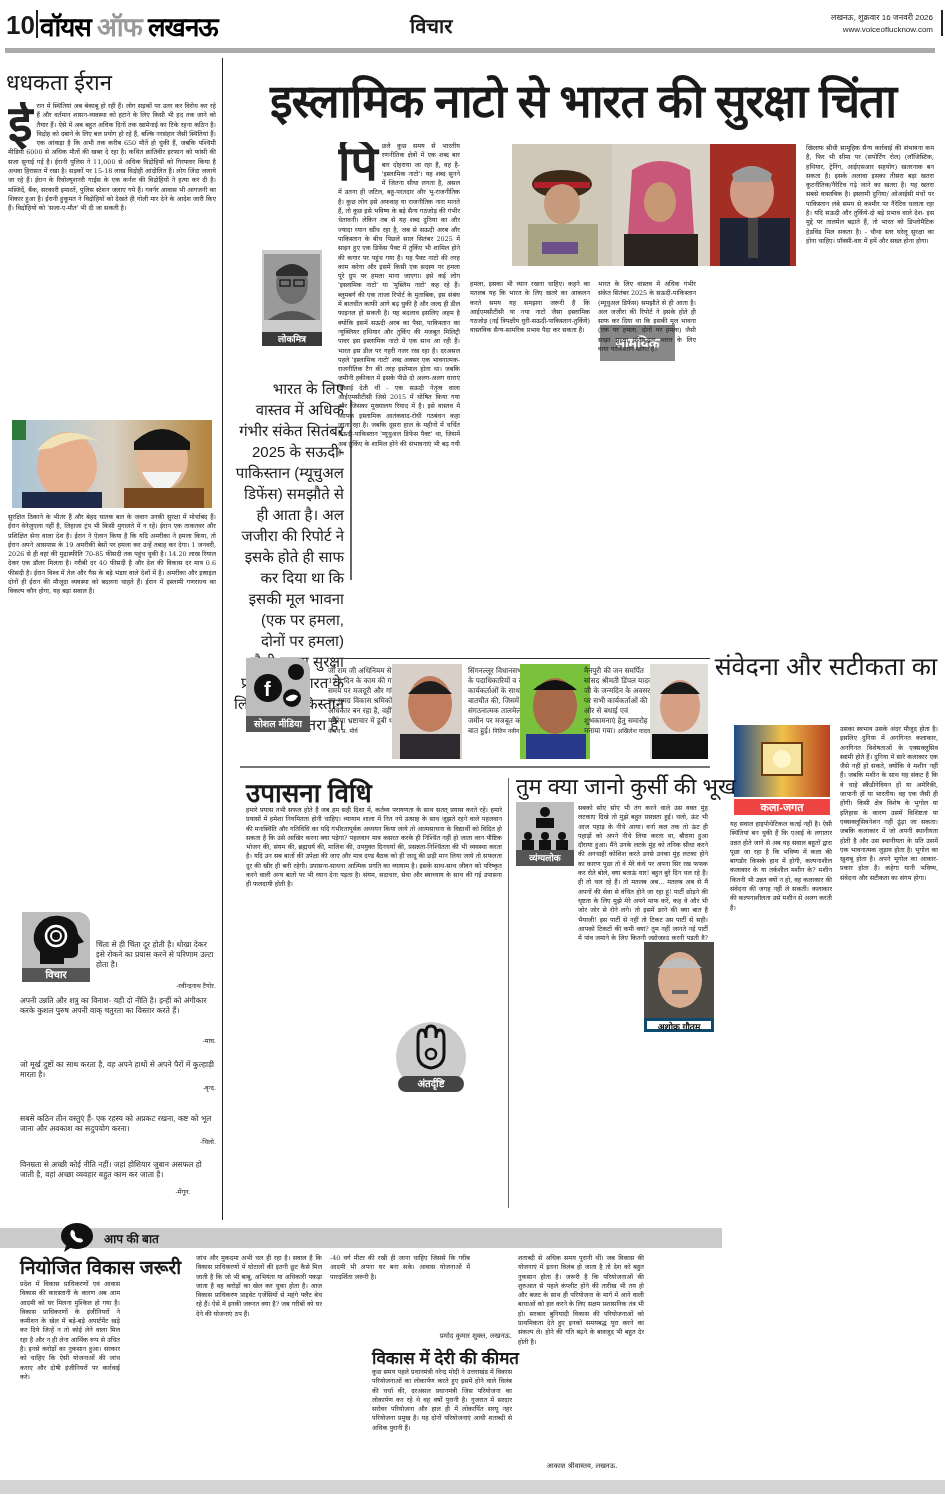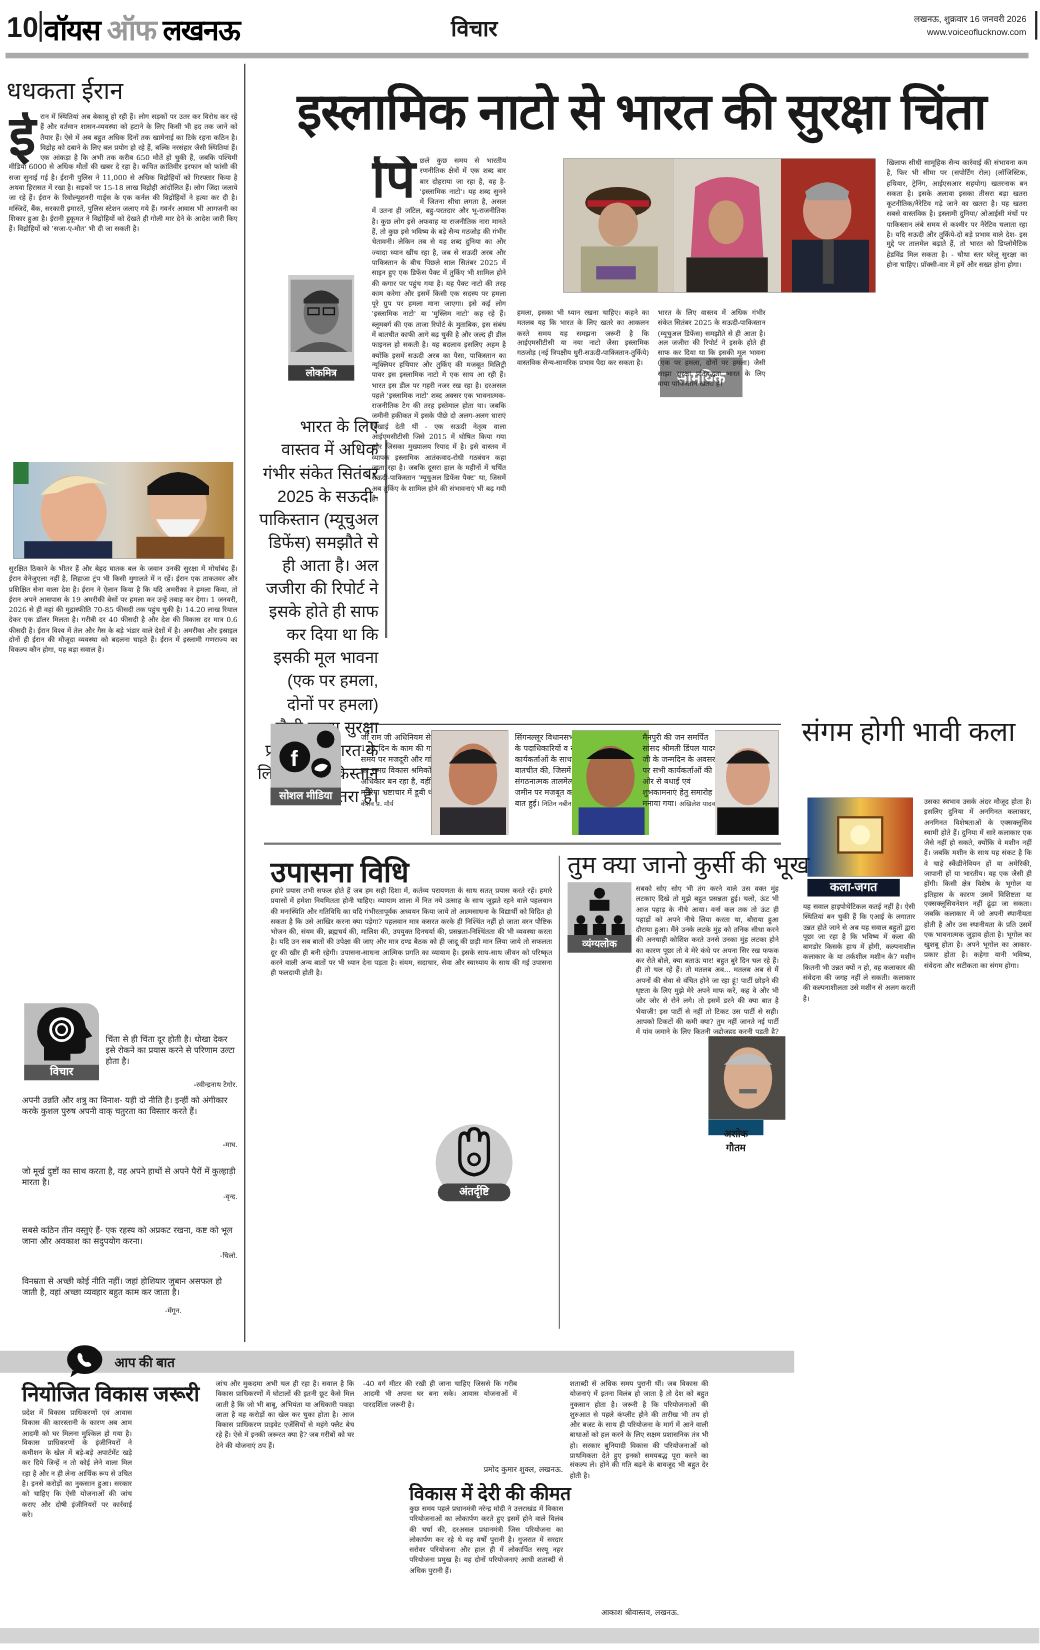--- a/index.html
+++ b/index.html
@@ -85,21 +85,21 @@
 </div>
 <div class="abs txt" style="left:96px;top:940px;width:120px;height:38px;font-size:7.6px;line-height:10px;text-align:left">चिंता से ही चिंता दूर होती है। धोखा देकर इसे रोकने का प्रयास करने से परिणाम उल्टा होता है।</div>
 <div class="abs txt" style="left:150px;top:982px;width:66px;text-align:right">-रवीन्द्रनाथ टैगोर.</div>
 <div class="abs txt" style="left:20px;top:996px;width:196px;font-size:7.6px;line-height:10px;text-align:left">अपनी उन्नति और शत्रु का विनाश- यही दो नीति है। इन्हीं को अंगीकार करके कुशल पुरुष अपनी वाक् चतुरता का विस्तार करते हैं।</div>
 <div class="abs txt" style="left:150px;top:1037px;width:66px;text-align:right">-माघ.</div>
 <div class="abs txt" style="left:20px;top:1060px;width:196px;font-size:7.6px;line-height:10px;text-align:left">जो मूर्ख दुष्टों का साथ करता है, वह अपने हाथों से अपने पैरों में कुल्हाड़ी मारता है।</div>
 <div class="abs txt" style="left:150px;top:1084px;width:66px;text-align:right">-वृन्द.</div>
 <div class="abs txt" style="left:20px;top:1114px;width:196px;font-size:7.6px;line-height:10px;text-align:left">सबसे कठिन तीन वस्तुएं हैं- एक रहस्य को अप्रकट रखना, कष्ट को भूल जाना और अवकाश का सदुपयोग करना।</div>
 <div class="abs txt" style="left:150px;top:1138px;width:66px;text-align:right">-चिलो.</div>
 <div class="abs txt" style="left:20px;top:1160px;width:196px;font-size:7.6px;line-height:10px;text-align:left">विनम्रता से अच्छी कोई नीति नहीं। जहां होशियार जुबान असफल हो जाती है, वहां अच्छा व्यवहार बहुत काम कर जाता है।</div>
-<div class="abs txt" style="left:150px;top:1188px;width:66px;text-align:left">-मेंगून.</div>
+<div class="abs txt" style="left:150px;top:1188px;width:66px;text-align:center">-मेंगून.</div>
 
 <div class="abs main-head">इस्लामिक नाटो से भारत की सुरक्षा चिंता</div>
 <div class="abs" style="left:262px;top:250px;width:60px;height:96px;background:#ccc">
   <svg width="56" height="66" viewBox="0 0 56 66" style="position:absolute;left:2px;top:4px">
     <rect width="56" height="66" fill="#9a9a9a"></rect>
     <ellipse cx="28" cy="30" rx="16" ry="20" fill="#6f6f6f"></ellipse>
     <path d="M12 18 Q28 2 44 18 L44 22 L12 22Z" fill="#2e2e2e"></path>
     <rect x="16" y="26" width="10" height="6" fill="none" stroke="#111" stroke-width="1.2"></rect>
     <rect x="30" y="26" width="10" height="6" fill="none" stroke="#111" stroke-width="1.2"></rect>
     <path d="M4 66 Q28 48 52 66Z" fill="#555"></path>
@@ -183,37 +183,37 @@
   <svg width="58" height="95" viewBox="0 0 58 95">
       <rect width="58" height="95" fill="#e0dcd8"></rect>
       <ellipse cx="30" cy="42" rx="20" ry="26" fill="#d49f83"></ellipse>
       <path d="M10 30 Q30 6 50 30Z" fill="#1a1a1a"></path>
       <rect x="2" y="70" width="56" height="25" fill="#111"></rect>
     </svg>
 </div>
 <div class="abs hline" style="left:240px;top:766px;width:470px;height:2px;background:#777"></div>
 
 <div class="abs head-sans" style="left:712px;top:650px;width:228px;font-size:25px;line-height:32px;text-align:center;font-weight:400">
-  <div>संगम होगी भावी कला</div>
+  <div>संवेदना और सटीकता का</div>
 </div>
 <div class="abs photo" style="left:734px;top:725px;width:96px;height:72px">
   <svg width="96" height="72" viewBox="0 0 96 72">
     <defs>
         <linearGradient id="ag" x1="0" x2="1">
           <stop offset="0" stop-color="#1e4b8a"></stop>
           <stop offset="0.5" stop-color="#f0c14a"></stop>
           <stop offset="1" stop-color="#b8421f"></stop>
         </linearGradient>
       </defs>
     <rect width="96" height="72" fill="url(#ag)"></rect>
     <rect x="28" y="18" width="40" height="32" fill="#f7e3a0" stroke="#6b3b12" stroke-width="2"></rect>
     <circle cx="48" cy="34" r="9" fill="#fff6c9"></circle>
   </svg>
 </div>
-<div class="abs label-box" style="left:734px;top:799px;width:84px;height:16px;font-size:11px;line-height:16px;background:#0f172a">कला-जगत</div>
+<div class="abs label-box" style="left:734px;top:799px;width:96px;height:16px;font-size:11px;line-height:16px;background:#ef4444">कला-जगत</div>
 <div class="abs txt" style="left:730px;top:820px;width:102px;height:625px">यह सवाल हाइपोथेटिकल कतई नहीं है। ऐसी स्थितियां बन चुकी हैं कि एआई के लगातार उन्नत होते जाने से अब यह सवाल बहुतों द्वारा पूछा जा रहा है कि भविष्य में कला की बागडोर किसके हाथ में होगी, कल्पनाशील कलाकार के या तर्कशील मशीन के? मशीन कितनी भी उन्नत क्यों न हो, वह कलाकार की संवेदना की जगह नहीं ले सकती। कलाकार की कल्पनाशीलता उसे मशीन से अलग करती है।</div>
 <div class="abs txt" style="left:840px;top:725px;width:98px;height:720px">उसका स्वभाव उसके अंदर मौजूद होता है। इसलिए दुनिया में अनगिनत कलाकार, अनगिनत विशेषताओं के एक्सक्लूसिव स्वामी होते हैं। दुनिया में सारे कलाकार एक जैसे नहीं हो सकते, क्योंकि वे मशीन नहीं हैं। जबकि मशीन के साथ यह संकट है कि वे चाहे स्कैंडीनेवियन हों या अमेरिकी, जापानी हों या भारतीय। वह एक जैसी ही होंगी। किसी क्षेत्र विशेष के भूगोल या इतिहास के कारण उसमें विशिष्टता या एक्सक्लूसिवनेशन नहीं ढूंढ़ा जा सकता। जबकि कलाकार में जो अपनी स्थानीयता होती है और उस स्थानीयता के प्रति उसमें एक भावनात्मक जुड़ाव होता है। भूगोल का खुशबू होता है। अपने भूगोल का आकार-प्रकार होता है। कहेगा यानी भविष्य, संवेदना और सटीकता का संगम होगा।</div>
 
 <div class="abs head-sans" style="left:246px;top:774px;font-size:26px">उपासना विधि</div>
 <div class="abs txt" style="left:246px;top:806px;width:256px;height:405px">हमारे प्रयास तभी सफल होते हैं जब हम सही दिशा में, कर्तव्य परायणता के साथ सतत् प्रयास करते रहें। हमारे प्रयासों में हमेशा नियमितता होनी चाहिए। व्यायाम शाला में नित नये उत्साह के साथ जूझते रहने वाले पहलवान की मनःस्थिति और गतिविधि का यदि गंभीरतापूर्वक अध्ययन किया जाये तो आत्मसाधना के विद्यार्थी को विदित हो सकता है कि उसे आखिर करना क्या पड़ेगा? पहलवान मात्र कसरत करके ही निश्चिंत नहीं हो जाता वरन पौष्टिक भोजन की, संयम की, ब्रह्मचर्य की, मालिश की, उपयुक्त दिनचर्या की, प्रसन्नता-निश्चिंतता की भी व्यवस्था करता है। यदि उन सब बातों की उपेक्षा की जाए और मात्र दण्ड बैठक को ही जादू की छड़ी मान लिया जाये तो सफलता दूर की खीर ही बनी रहेगी। उपासना-साधना आत्मिक प्रगति का व्यायाम है। इसके साथ-साथ जीवन को परिष्कृत करने वाली अन्य बातों पर भी ध्यान देना पड़ता है। संयम, सदाचार, सेवा और स्वाध्याय के साथ की गई उपासना ही फलदायी होती है।</div>
 <div class="abs" style="left:396px;top:1022px;width:70px;height:70px;border-radius:50%;background:#ccc">
   <svg width="70" height="56" viewBox="0 0 70 56">
     <path d="M22 16 Q22 8 26 8 Q30 8 30 16 L30 10 Q30 4 35 4 Q40 4 40 10 L40 16 Q40 8 44 8 Q48 8 48 16 L48 32 Q48 44 35 46 Q22 44 22 32Z" fill="none" stroke="#111" stroke-width="3"></path>
     <circle cx="35" cy="32" r="5" fill="none" stroke="#111" stroke-width="2.5"></circle>
   </svg>
@@ -236,21 +236,21 @@
   <div class="label-box" style="position:absolute;left:0;bottom:0;width:58px;height:16px;font-size:9px;line-height:16px">व्यंग्यलोक</div>
 </div>
 <div class="abs photo" style="left:644px;top:942px;width:70px;height:76px">
   <svg width="70" height="76" viewBox="0 0 70 76">
       <rect width="70" height="76" fill="#4e4a45"></rect>
       <ellipse cx="36" cy="38" rx="22" ry="28" fill="#d8ad8f"></ellipse>
       <path d="M14 26 Q36 6 58 26Z" fill="#bdbdbd"></path>
       <rect x="28" y="48" width="16" height="4" fill="#666"></rect>
     </svg>
 </div>
-<div class="abs" style="left:644px;top:1018px;width:50px;height:14px;border:7px solid #0c4a6e;background:#fff;font-size:9px;line-height:12px;text-align:center;font-weight:700;font-family:'Liberation Sans',sans-serif">अशोक गौतम</div>
+<div class="abs" style="left:644px;top:1018px;width:70px;height:14px;border:3px solid #0c4a6e;background:#fff;font-size:9px;line-height:12px;text-align:center;font-weight:700;font-family:'Liberation Sans',sans-serif">अशोक गौतम</div>
 <div class="abs txt" style="left:578px;top:804px;width:130px;height:136px">
   <span>सबको सोए सोए भी तंग करने वाले उस वक्त मुंह लटकाए दिखे तो मुझे बहुत प्रसन्नता हुई। चलो, ऊंट भी आज पहाड़ के नीचे आया। वर्ना कल तक तो ऊंट ही पहाड़ों को अपने नीचे लिया करता था, बौराया हुआ दौराया हुआ। मैंने उनके लटके मुंह को तनिक सीधा करने की अनचाही कोशिश करते उनसे उनका मुंह लटका होने का कारण पूछा तो वे मेरे कंधे पर अपना सिर रख फफक कर रोते बोले, क्या बताऊं यार! बहुत बुरे दिन चल रहे हैं। ही तो चल रहे हैं। तो मतलब अब... मतलब अब से मैं अपनों की सेवा से वंचित होने जा रहा हूं! पार्टी छोड़ने की धृष्टता के लिए मुझे मेरे अपने माफ करें, कह वे और भी जोर जोर से रोने लगे। तो इसमें डरने की क्या बात है भैयाजी! इस पार्टी से नहीं तो टिकट उस पार्टी से सही। आपको टिकटों की कमी क्या? तुम नहीं जानते नई पार्टी में पांव जमाने के लिए कितनी जद्दोजहद करनी पड़ती है? माना मैं उम्र की परवाह नहीं करता! पर नई पार्टी में नये सिरे से अपने को जमाना पड़ता है। नये सिरे से खाने कमाने का ग्राउंड बनाना पड़ता है। ऊपर से उस पार्टी के पुराने कार्यकर्ता जरा सा भी गुर्राने पर पागल कुत्तों की तरह काटने पड़ते हैं। बहुत हो गई अब ये अपनों की सेवा! सारी उम्र आपने भैयाजी अपनों की सेवा ही की।</span>
 </div>
 <div class="abs txt" style="left:514px;top:868px;width:124px;height:150px"></div>
 <div class="abs txt" style="left:514px;top:1034px;width:196px;height:176px"></div>
 
 <div class="abs shaded" style="left:0;top:1228px;width:722px;height:20px"></div>
 <div class="abs" style="left:60px;top:1222px;width:34px;height:30px">
   <svg width="34" height="30" viewBox="0 0 34 30">
     <ellipse cx="17" cy="14" rx="16" ry="13" fill="#111"></ellipse>

